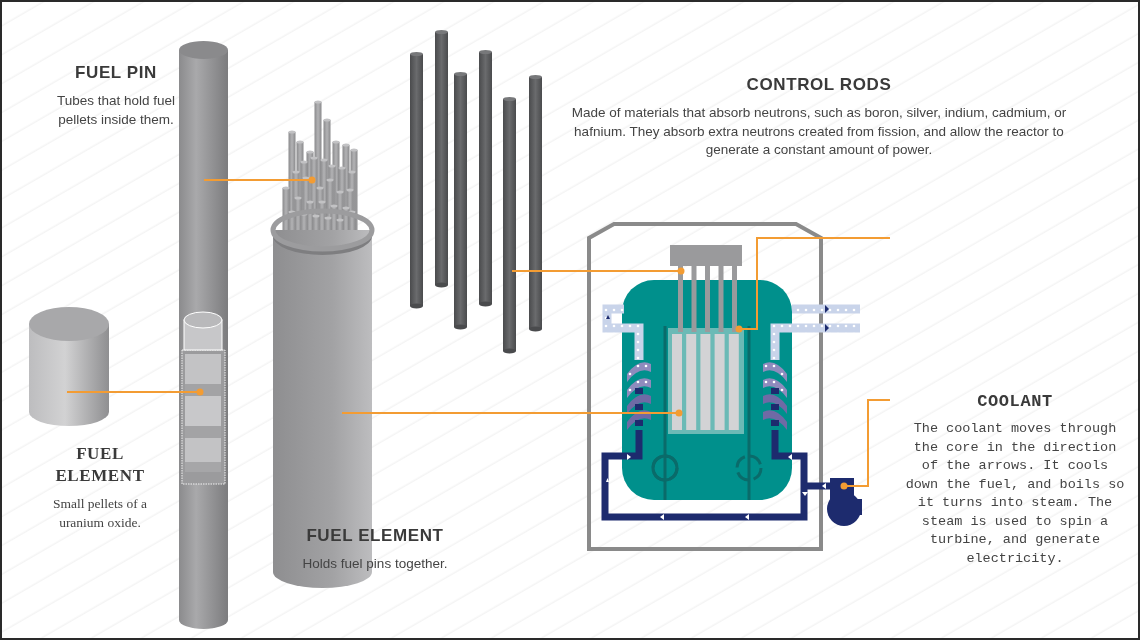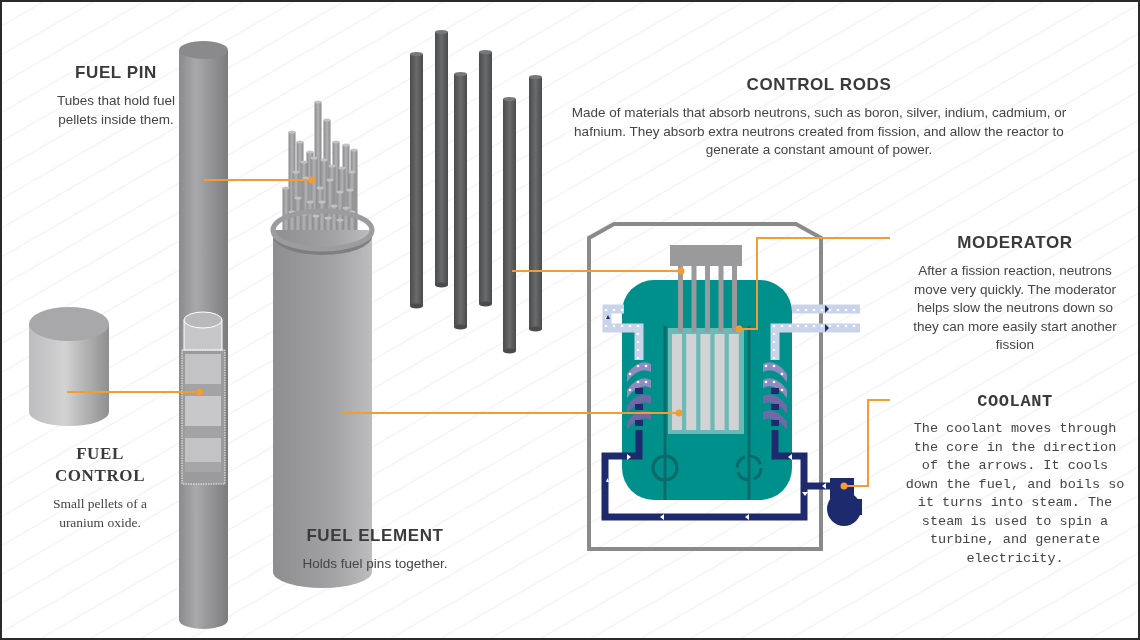--- a/index.html
+++ b/index.html
@@ -367,34 +367,30 @@
 <div class="label" id="lbl-fuel-pin">
   <h2>FUEL PIN</h2>
   <p>Tubes that hold fuel pellets inside them.</p>
 </div>
 
 <div class="label" id="lbl-control-rods">
   <h2>CONTROL RODS</h2>
   <p>Made of materials that absorb neutrons, such as boron, silver, indium, cadmium, or hafnium. They absorb extra neutrons created from fission, and allow the reactor to generate a constant amount of power.</p>
 </div>
 
-<div class="label" id="lbl-moderator">
-  <h2>MODERATOR</h2>
-  <p>After a fission reaction, neutrons move very quickly. The moderator helps slow the neutrons down so they can more easily start another fission</p>
-</div>
 
 <div class="label" id="lbl-coolant">
   <h2>COOLANT</h2>
   <p>The coolant moves through the core in the direction of the arrows. It cools down the fuel, and boils so it turns into steam. The steam is used to spin a turbine, and generate electricity.</p>
 </div>
 
 <div class="label" id="lbl-fuel-pellets">
   <h2>
     <span>FUEL</span><br>
-    <span>CONTROL</span>
+    <span>ELEMENT</span>
   </h2>
   <p>Small pellets of a uranium oxide.</p>
 </div>
 
 <div class="label" id="lbl-fuel-element">
   <h2>FUEL ELEMENT</h2>
   <p>Holds fuel pins together.</p>
 </div>
 
 </div>

